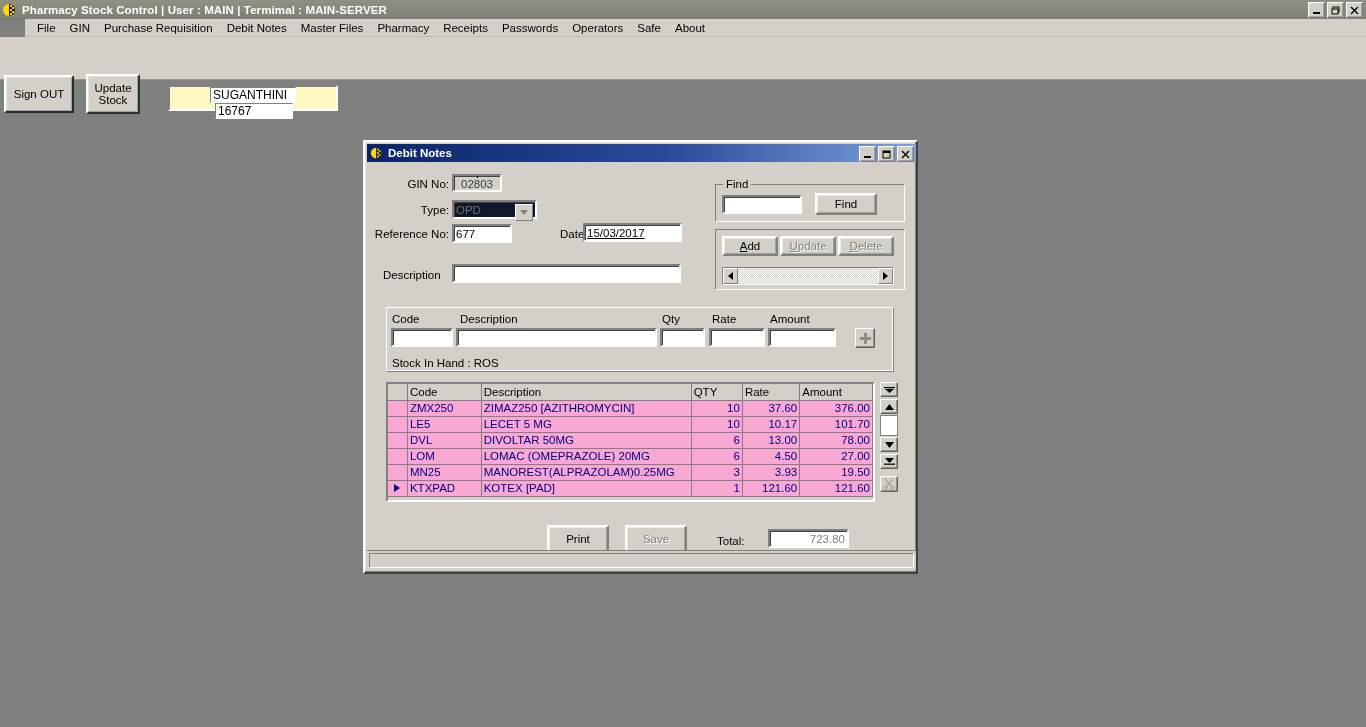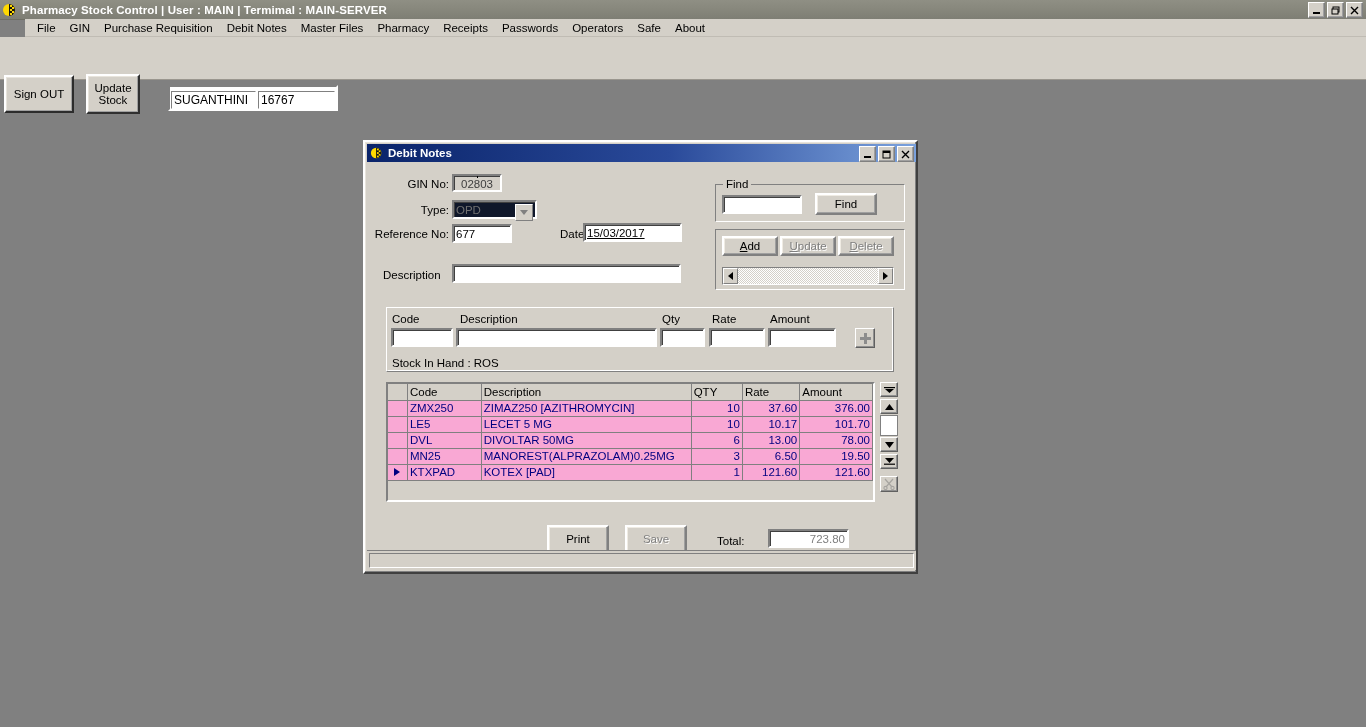--- a/index.html
+++ b/index.html
@@ -68,24 +68,25 @@
     display: flex; align-items: center; justify-content: center;
     text-align: center; font-size: 11.5px; line-height: 12px; color: #000;
     cursor: default; box-sizing: border-box;
   }
   .tool-btn.strong { border: 2px solid; border-color:#ffffff #303030 #303030 #ffffff; }
   #signout-button { left: 4px; top: 38px; width: 70px; height: 38px; }
   #updatestock-button { left: 86px; top: 37px; width: 54px; height: 40px; }
 
   .user-box {
     position: absolute; left: 168px; top: 48px; width: 170px; height: 26px;
-    background: #ffffff;
+    background: #fef9c3;
     border: 2px solid; border-color: #808080 #ffffff #ffffff #808080;
-    box-sizing: border-box; display: flex; align-items: flex-end;
+    box-sizing: border-box; display: flex; align-items: center;
     padding: 0 1px;
+    flex-direction: column;
   }
   .user-field {
     height: 18px; background: #ffffff;
     border: 1px solid; border-color: #808080 #ffffff #ffffff #808080;
     display: flex; align-items: center; padding: 0 2px;
     font-size: 12px; box-sizing: border-box;
   }
   #user-name-field { width: 86px; }
   #user-code-field { width: 78px; margin-left: 2px; }
 
@@ -489,24 +490,32 @@
             <tr>
               <td class="marker"></td>
               <td>DVL</td>
               <td>DIVOLTAR 50MG</td>
               <td class="num">6</td>
               <td class="num">13.00</td>
               <td class="num">78.00</td>
             </tr>
             <tr>
               <td class="marker"></td>
+              <td>LOM</td>
+              <td>LOMAC (OMEPRAZOLE) 20MG</td>
+              <td class="num">6</td>
+              <td class="num">4.50</td>
+              <td class="num">27.00</td>
+            </tr>
+            <tr>
+              <td class="marker"></td>
               <td>MN25</td>
               <td>MANOREST(ALPRAZOLAM)0.25MG</td>
               <td class="num">3</td>
-              <td class="num">6.50</td>
+              <td class="num">3.93</td>
               <td class="num">19.50</td>
             </tr>
             <tr>
               <td class="marker"><span class="tri"></span></td>
               <td>KTXPAD</td>
               <td>KOTEX [PAD]</td>
               <td class="num">1</td>
               <td class="num">121.60</td>
               <td class="num">121.60</td>
             </tr>

